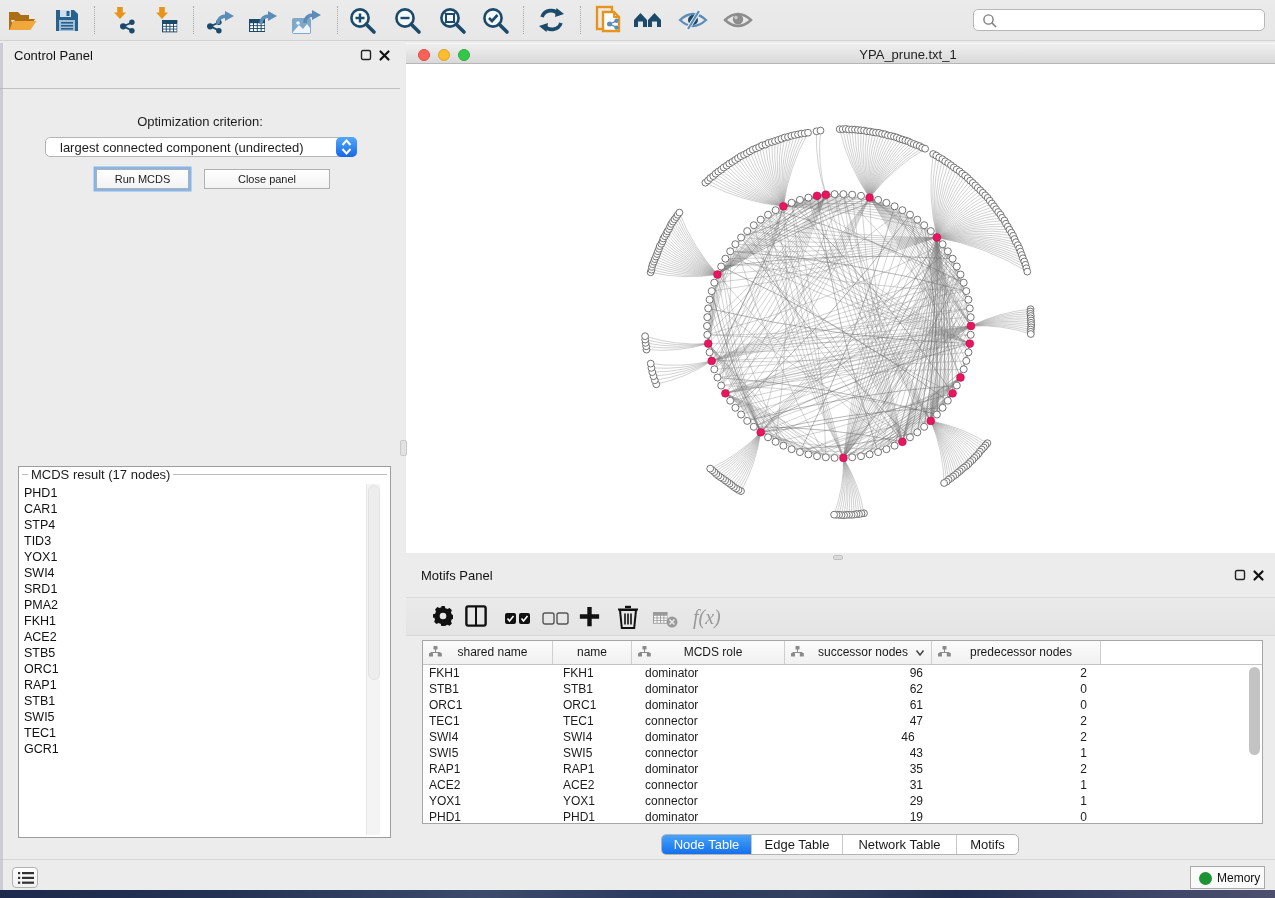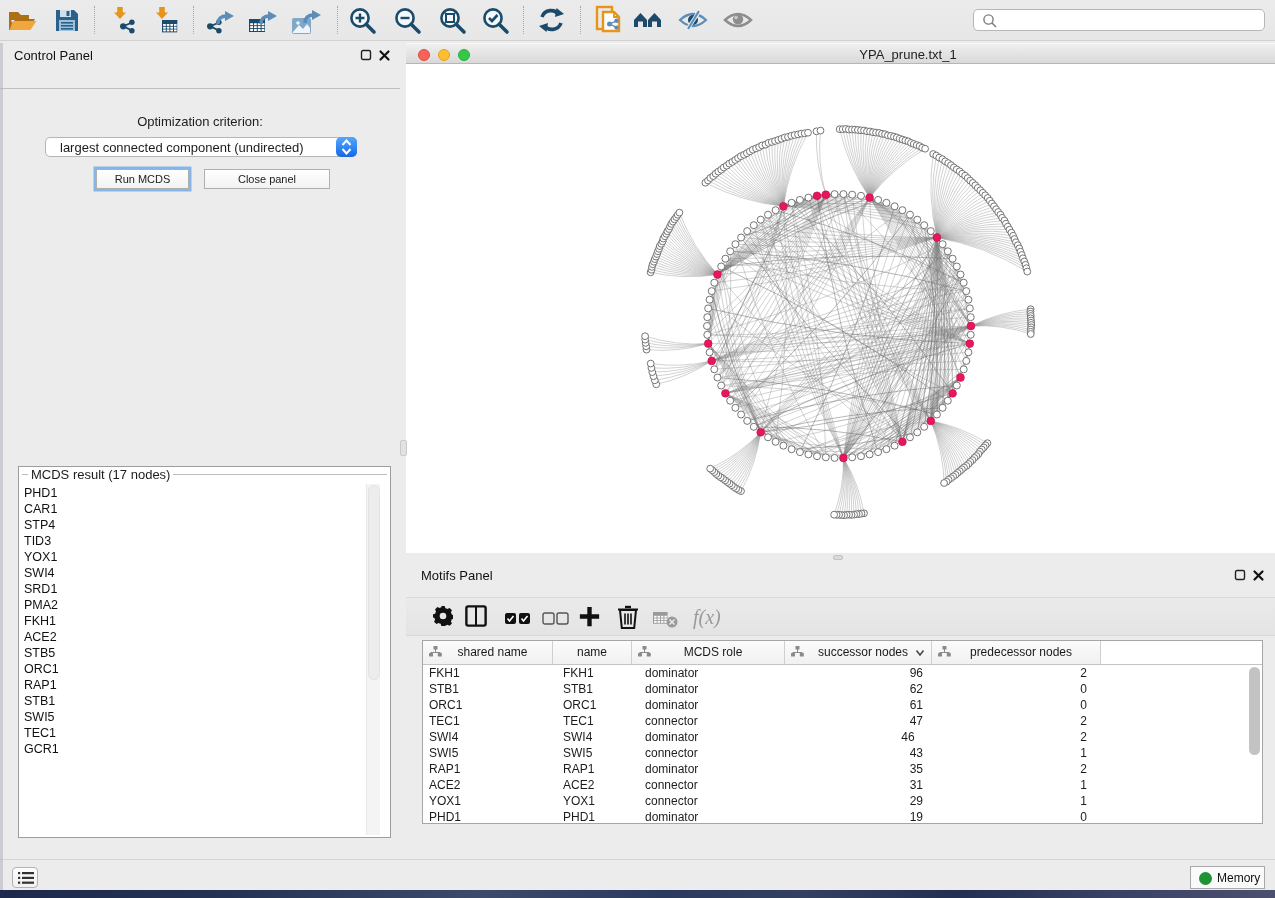--- a/index.html
+++ b/index.html
@@ -720,20 +720,26 @@
           <div class="cell" style="left:430px;top:128px;width:70px;text-align:right">29</div>
           <div class="cell" style="left:592px;top:128px;width:72px;text-align:right">1</div>
           <div class="cell" style="left:6px;top:144px">PHD1</div>
           <div class="cell" style="left:140px;top:144px">PHD1</div>
           <div class="cell" style="left:222px;top:144px">dominator</div>
           <div class="cell" style="left:430px;top:144px;width:70px;text-align:right">19</div>
           <div class="cell" style="left:592px;top:144px;width:72px;text-align:right">0</div>
         </div>
     <div id="tsb"></div>
   </div>
+  <div id="btabs">
+    <div class="tab sel" style="width:90px">Node Table</div>
+    <div class="tab" style="width:91px">Edge Table</div>
+    <div class="tab" style="width:114px">Network Table</div>
+    <div class="tab" style="width:61px">Motifs</div>
+  </div>
 </div>
 
 <div id="statusbar">
   <div id="listbtn">
         <svg class="abs" style="left:5px;top:3px" width="16" height="14" viewBox="0 0 16 14">
           <g fill="#333">
             <rect x="0" y="1" width="2.2" height="2.2"></rect>
             <rect x="4" y="1" width="12" height="2.2"></rect>
             <rect x="0" y="5.8" width="2.2" height="2.2"></rect>
             <rect x="4" y="5.8" width="12" height="2.2"></rect>

